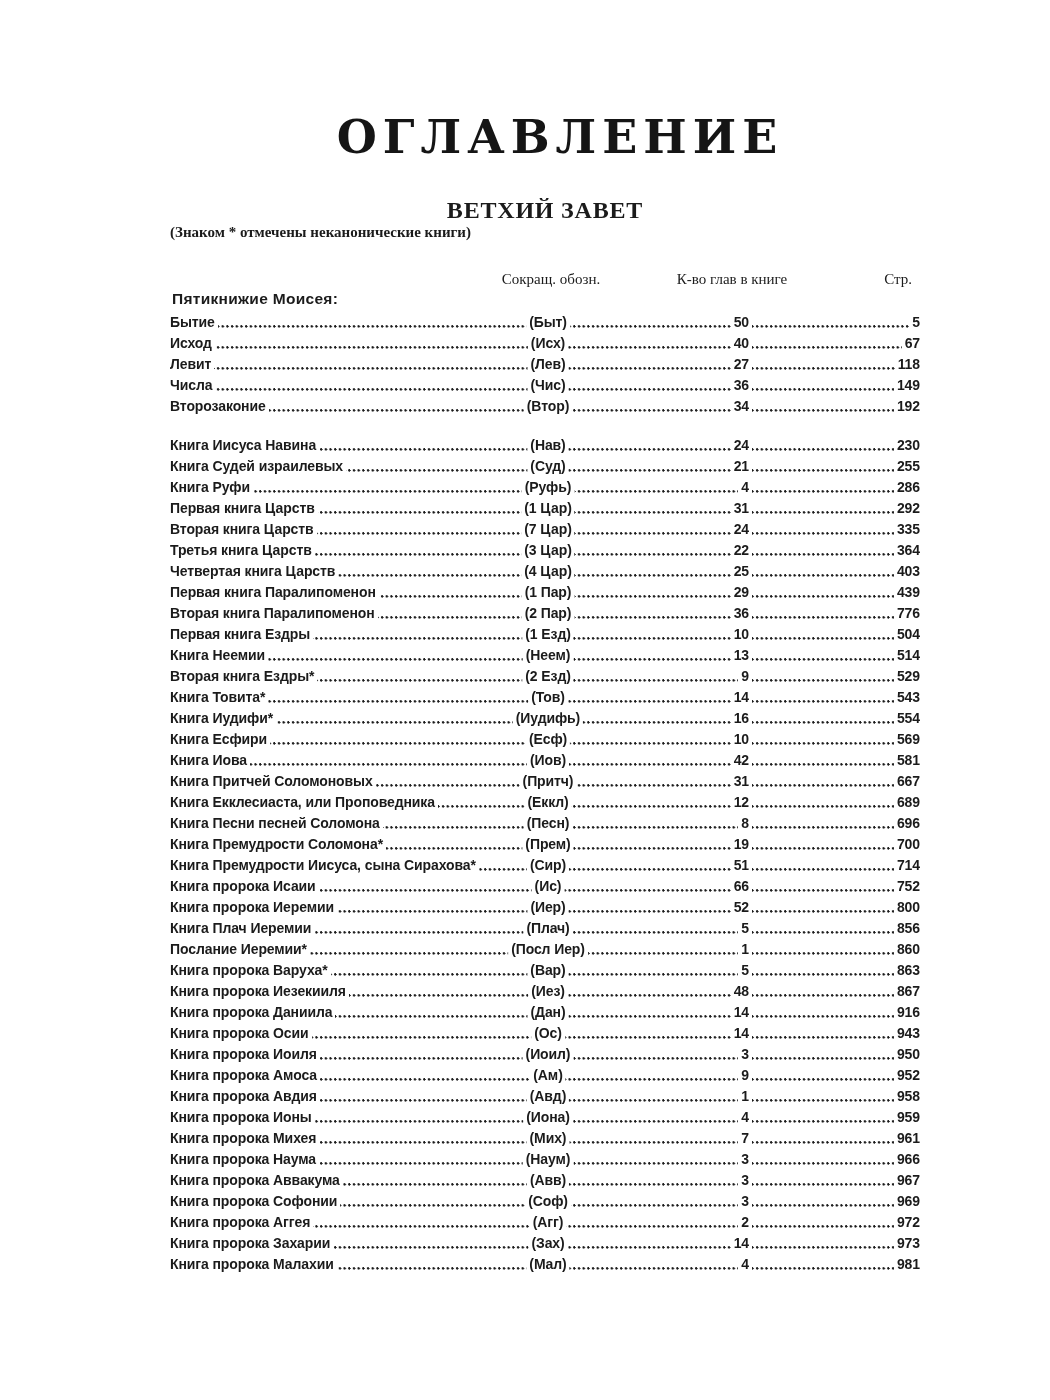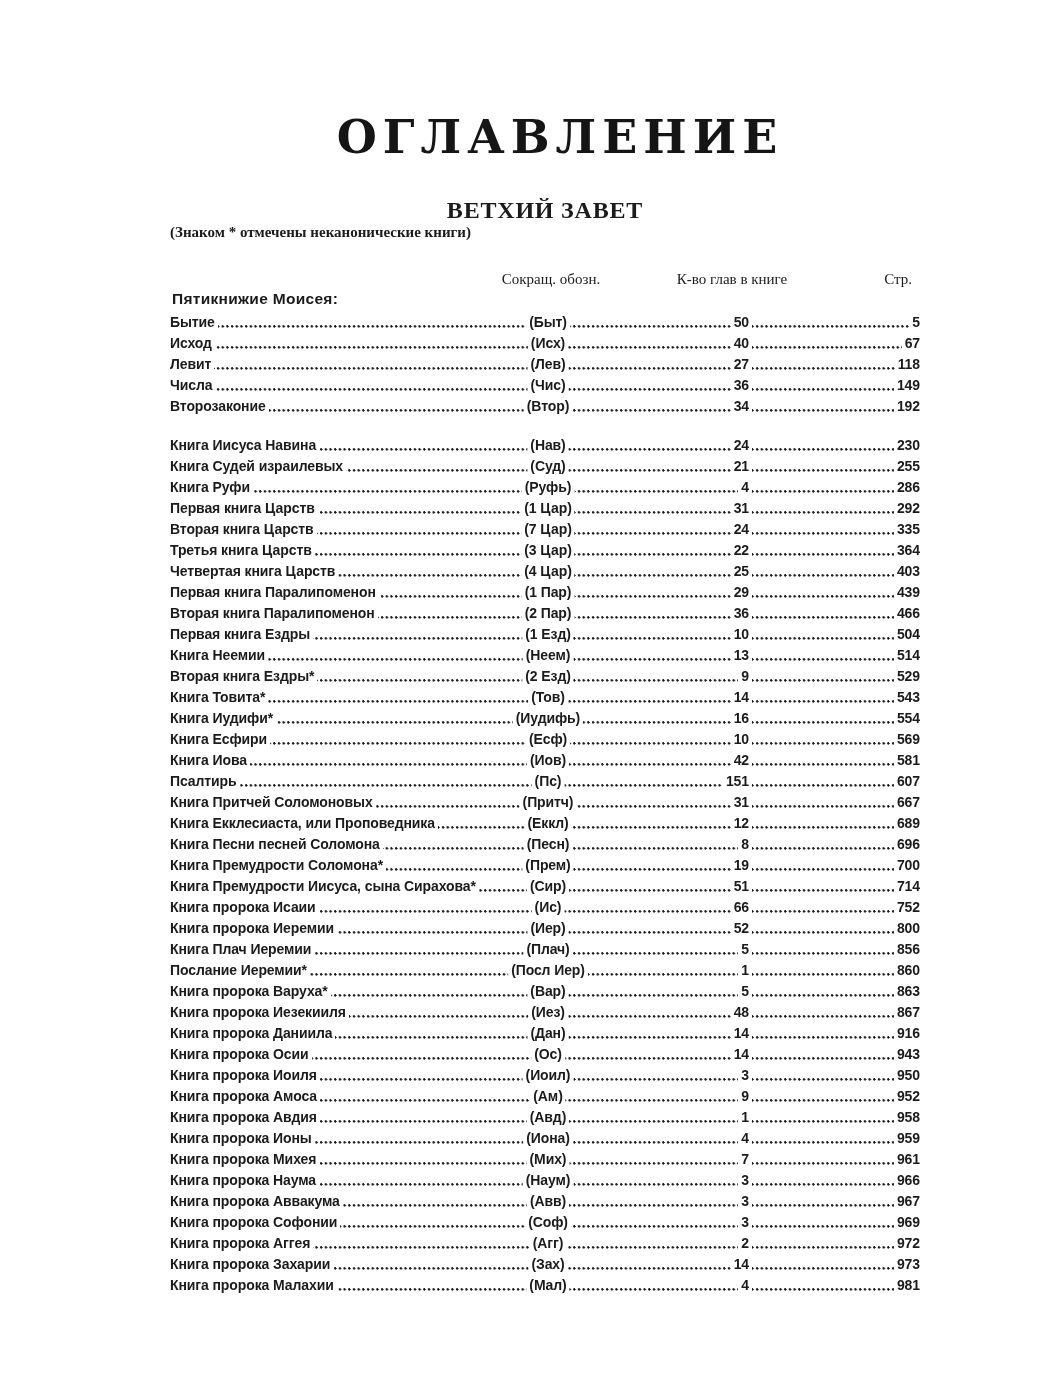--- a/index.html
+++ b/index.html
@@ -159,21 +159,21 @@
         <div class="row">
           <span class="cell-title">Первая книга Паралипоменон</span>
           <span class="cell-abbr">(1 Пар)</span>
           <span class="cell-chapters">29</span>
           <span class="cell-page">439</span>
         </div>
         <div class="row">
           <span class="cell-title">Вторая книга Паралипоменон</span>
           <span class="cell-abbr">(2 Пар)</span>
           <span class="cell-chapters">36</span>
-          <span class="cell-page">466</span>
+          <span class="cell-page">776</span>
         </div>
         <div class="row">
           <span class="cell-title">Первая книга Ездры</span>
           <span class="cell-abbr">(1 Езд)</span>
           <span class="cell-chapters">10</span>
           <span class="cell-page">504</span>
         </div>
         <div class="row">
           <span class="cell-title">Книга Неемии</span>
           <span class="cell-abbr">(Неем)</span>
@@ -204,26 +204,20 @@
           <span class="cell-chapters">10</span>
           <span class="cell-page">569</span>
         </div>
         <div class="row">
           <span class="cell-title">Книга Иова</span>
           <span class="cell-abbr">(Иов)</span>
           <span class="cell-chapters">42</span>
           <span class="cell-page">581</span>
         </div>
         <div class="row">
-          <span class="cell-title">Псалтирь</span>
-          <span class="cell-abbr">(Пс)</span>
-          <span class="cell-chapters">151</span>
-          <span class="cell-page">607</span>
-        </div>
-        <div class="row">
           <span class="cell-title">Книга Притчей Соломоновых</span>
           <span class="cell-abbr">(Притч)</span>
           <span class="cell-chapters">31</span>
           <span class="cell-page">667</span>
         </div>
         <div class="row">
           <span class="cell-title">Книга Екклесиаста, или Проповедника</span>
           <span class="cell-abbr">(Еккл)</span>
           <span class="cell-chapters">12</span>
           <span class="cell-page">689</span>

